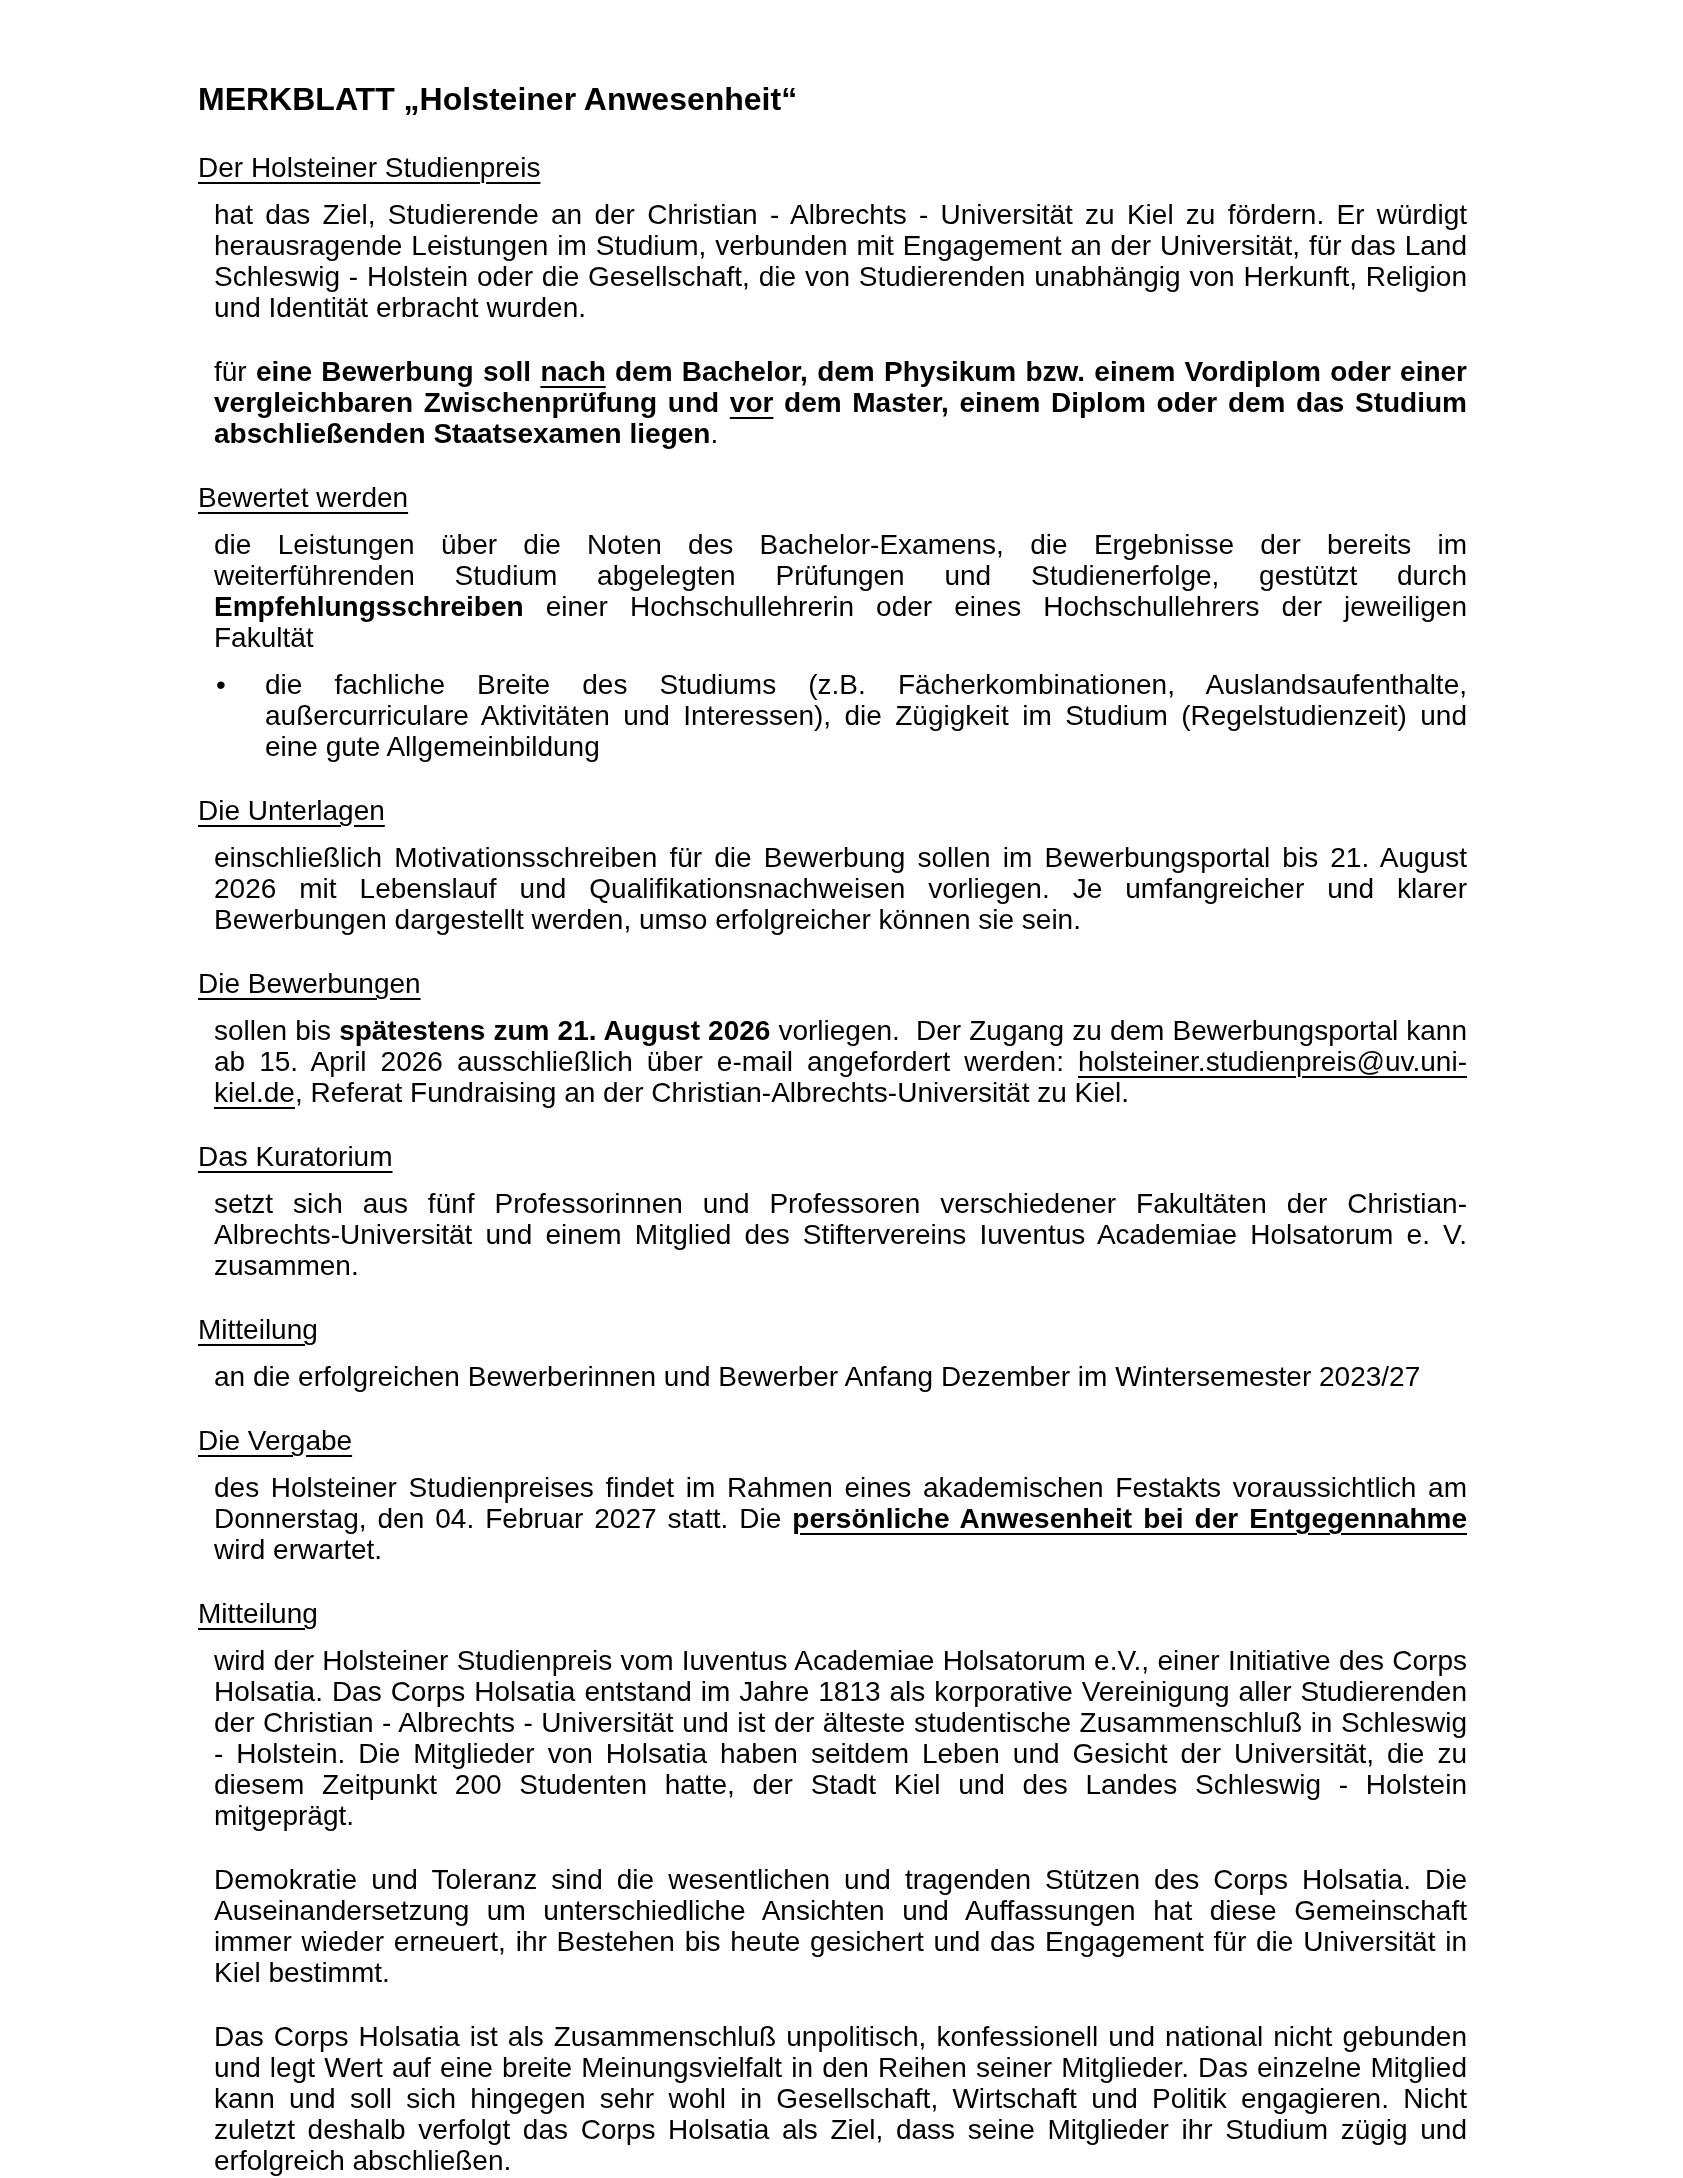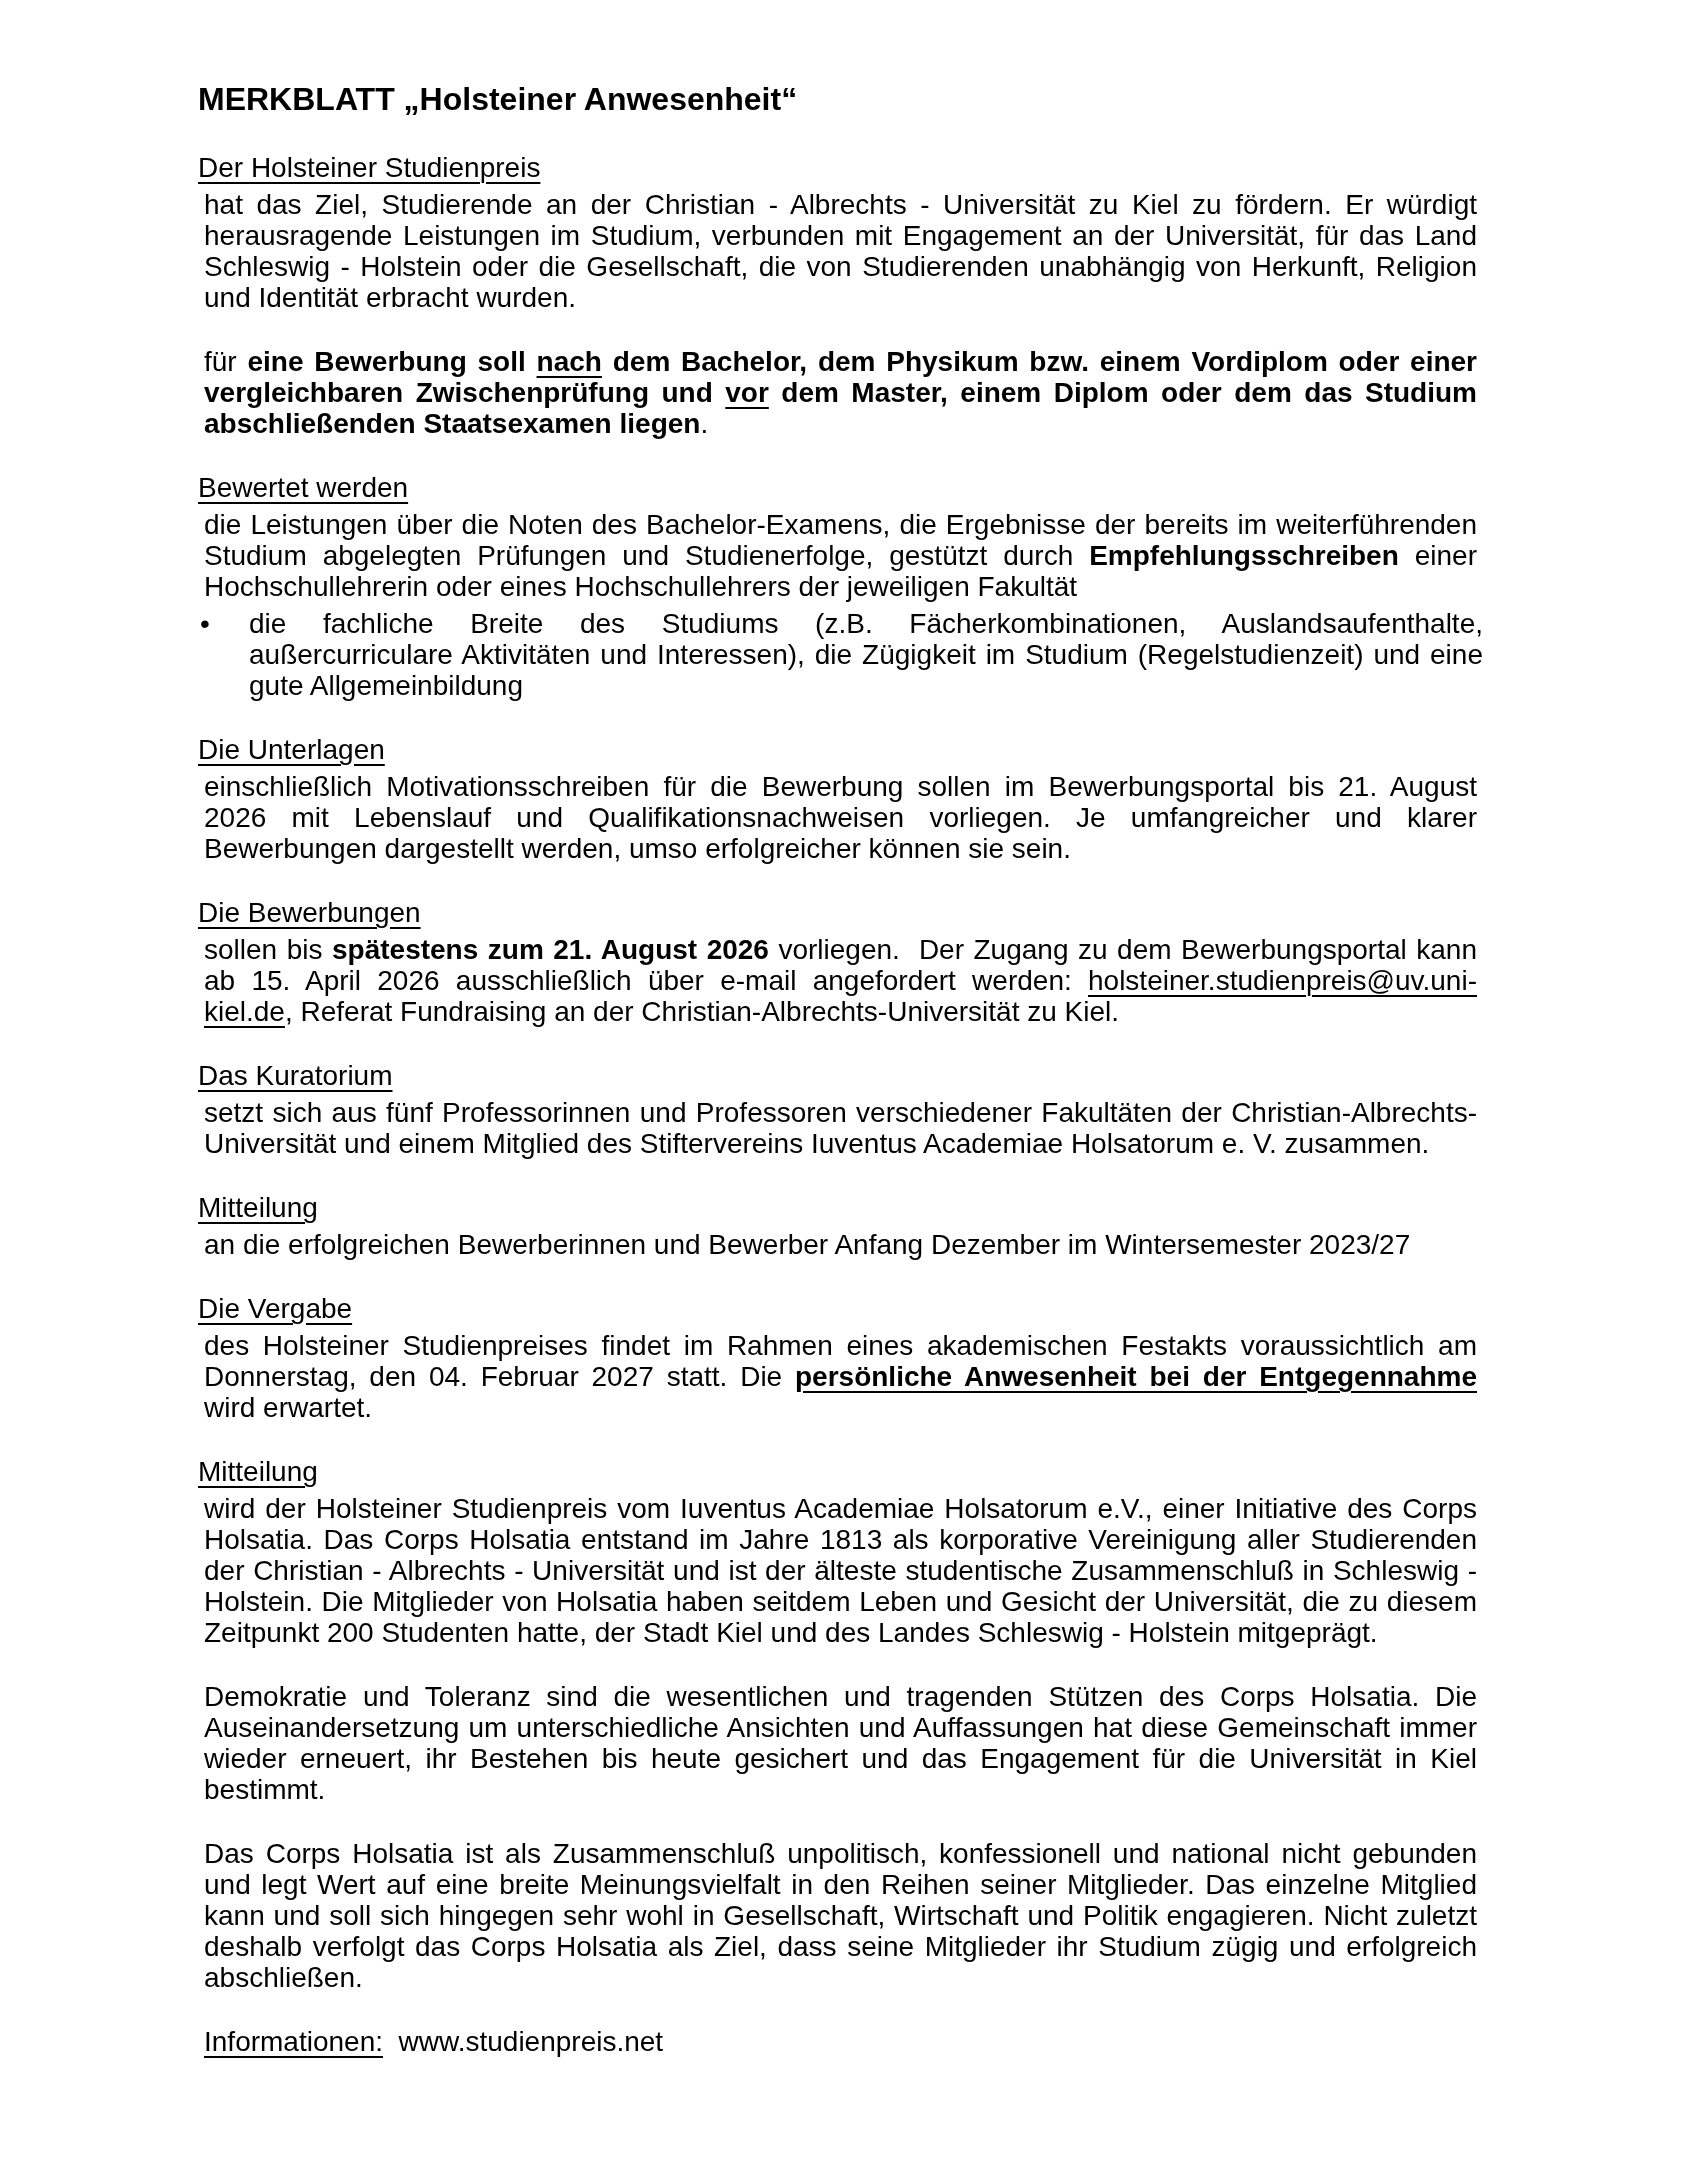--- a/index.html
+++ b/index.html
@@ -23,35 +23,35 @@
     line-height: 40px;
     margin: 0;
   }
   .block { margin-top: 33px; }
   .heading {
     font-size: 28px;
     line-height: 31px;
     font-weight: normal;
   }
   p {
-    margin: 6px;
+    margin: 16px;
     font-size: 28px;
     line-height: 31px;
     text-align: justify;
   }
   .u, .hu {
     text-decoration: underline;
     text-decoration-thickness: 2px;
     text-underline-offset: 5px;
   }
   .b { font-weight: bold; }
   ul { margin: 0; padding: 0; list-style: none; }
   li {
     position: relative;
-    margin: 0;
+    margin: 16px;
     padding-left: 51px;
     font-size: 28px;
     line-height: 31px;
     text-align: justify;
   }
   li::before {
     content: "\2022";
     position: absolute;
     left: 2px;
     top: 0;

